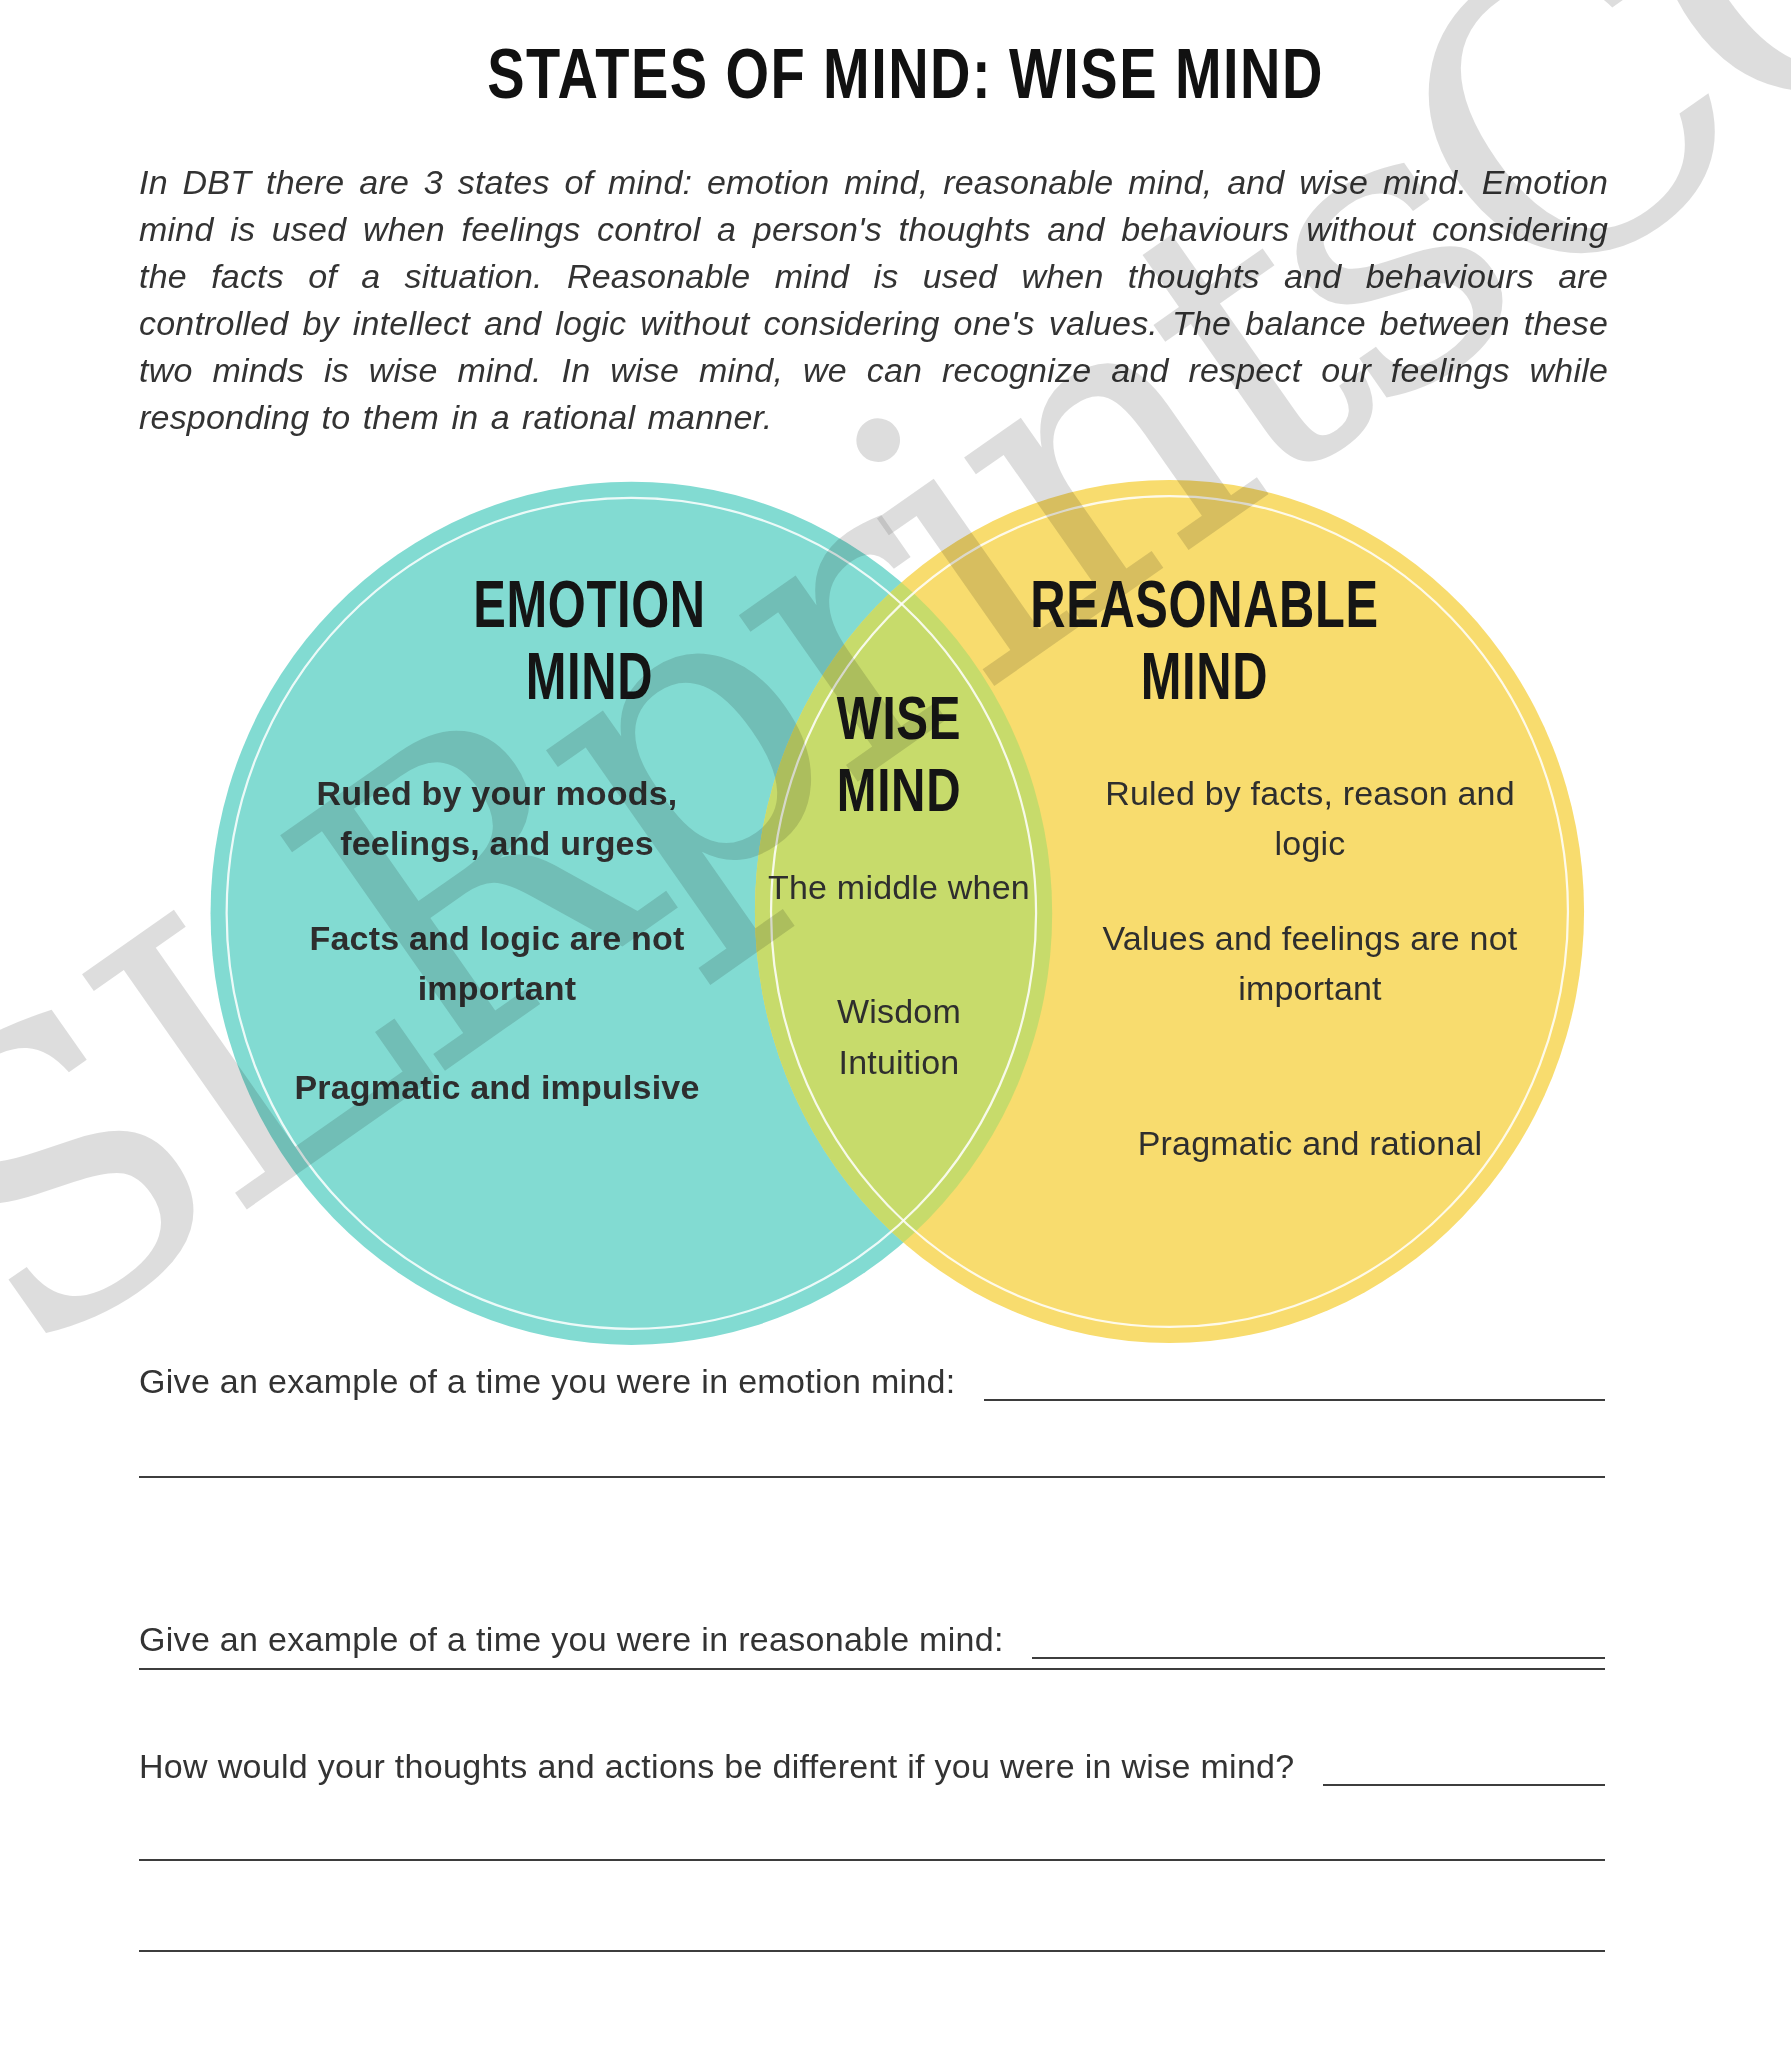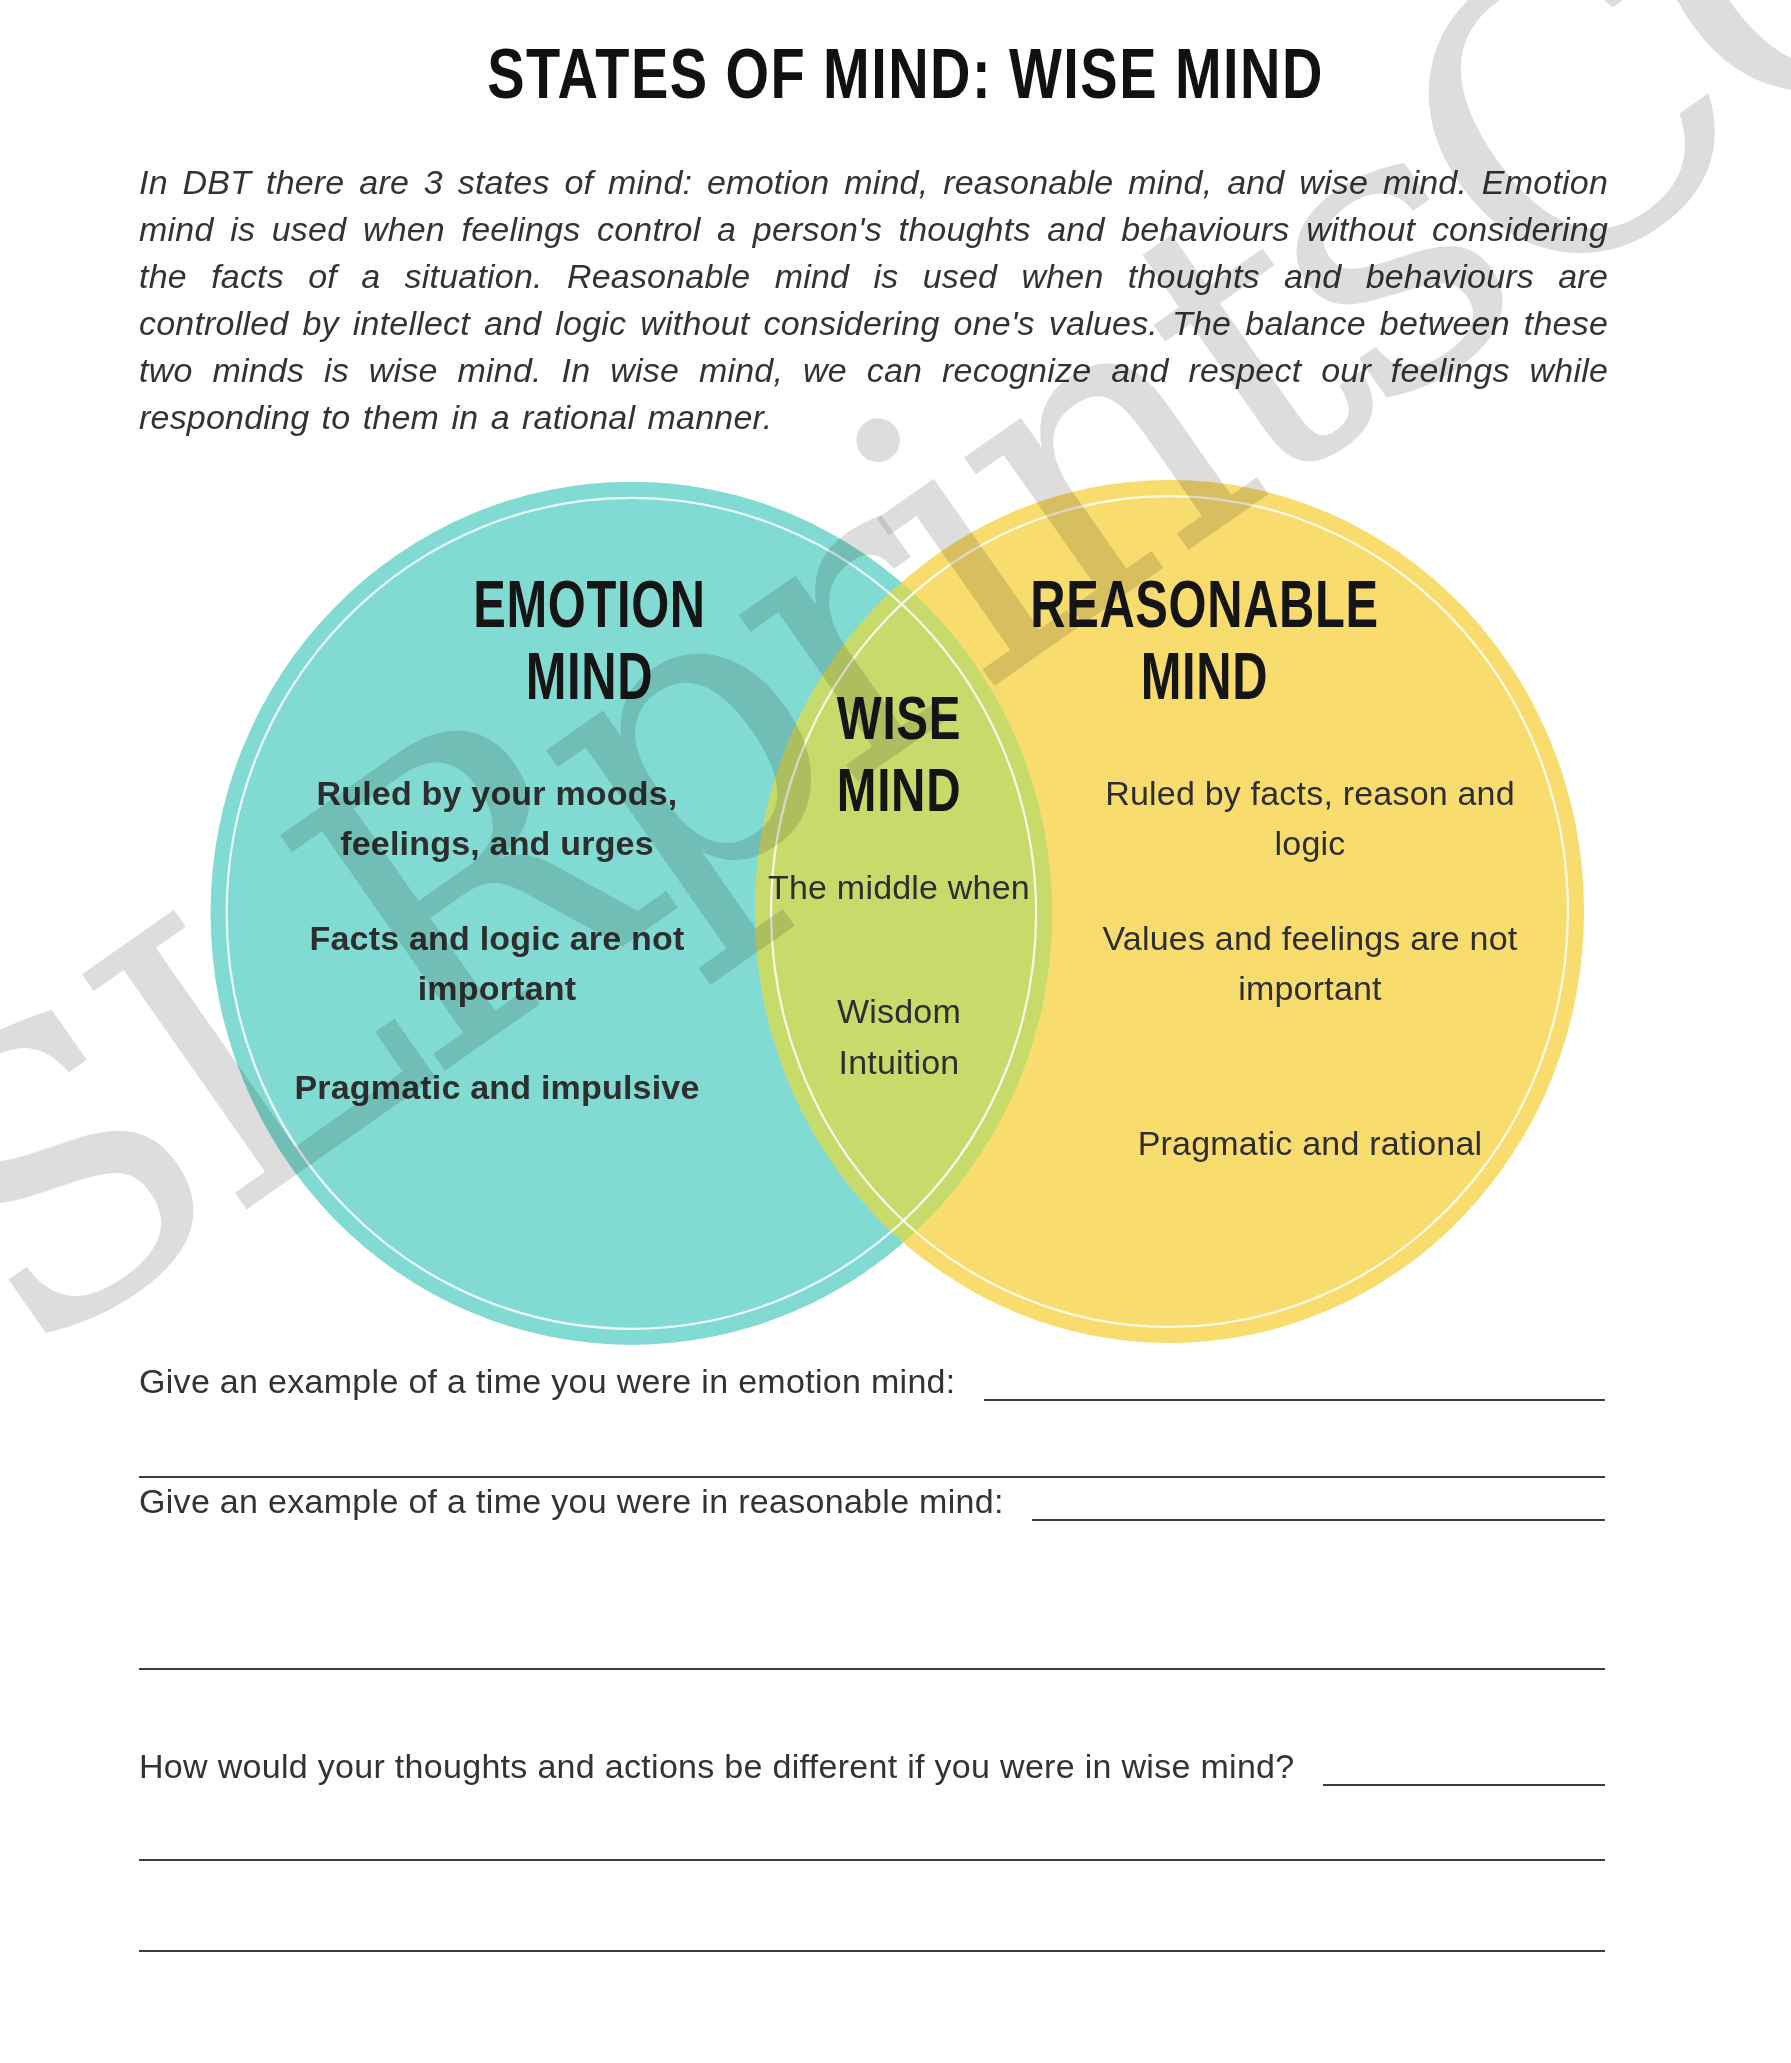--- a/index.html
+++ b/index.html
@@ -105,21 +105,21 @@
   <div class="vpoint col-right" style="top:768px">Ruled by facts, reason and logic</div>
   <div class="vpoint col-right" style="top:913px">Values and feelings are not important</div>
   <div class="vpoint col-right" style="top:1118px">Pragmatic and rational</div>
 
   <div class="question" style="top:1360px">
     <span class="q-label">Give an example of a time you were in emotion mind:</span>
     <span class="q-blank"></span>
   </div>
   <div class="rule" style="top:1476px"></div>
 
-  <div class="question" style="top:1480px">
+  <div class="question" style="top:1618px">
     <span class="q-label">Give an example of a time you were in reasonable mind:</span>
     <span class="q-blank"></span>
   </div>
   <div class="rule" style="top:1668px"></div>
 
   <div class="question" style="top:1745px">
     <span class="q-label">How would your thoughts and actions be different if you were in wise mind?</span>
     <span class="q-blank"></span>
   </div>
   <div class="rule" style="top:1859px"></div>

